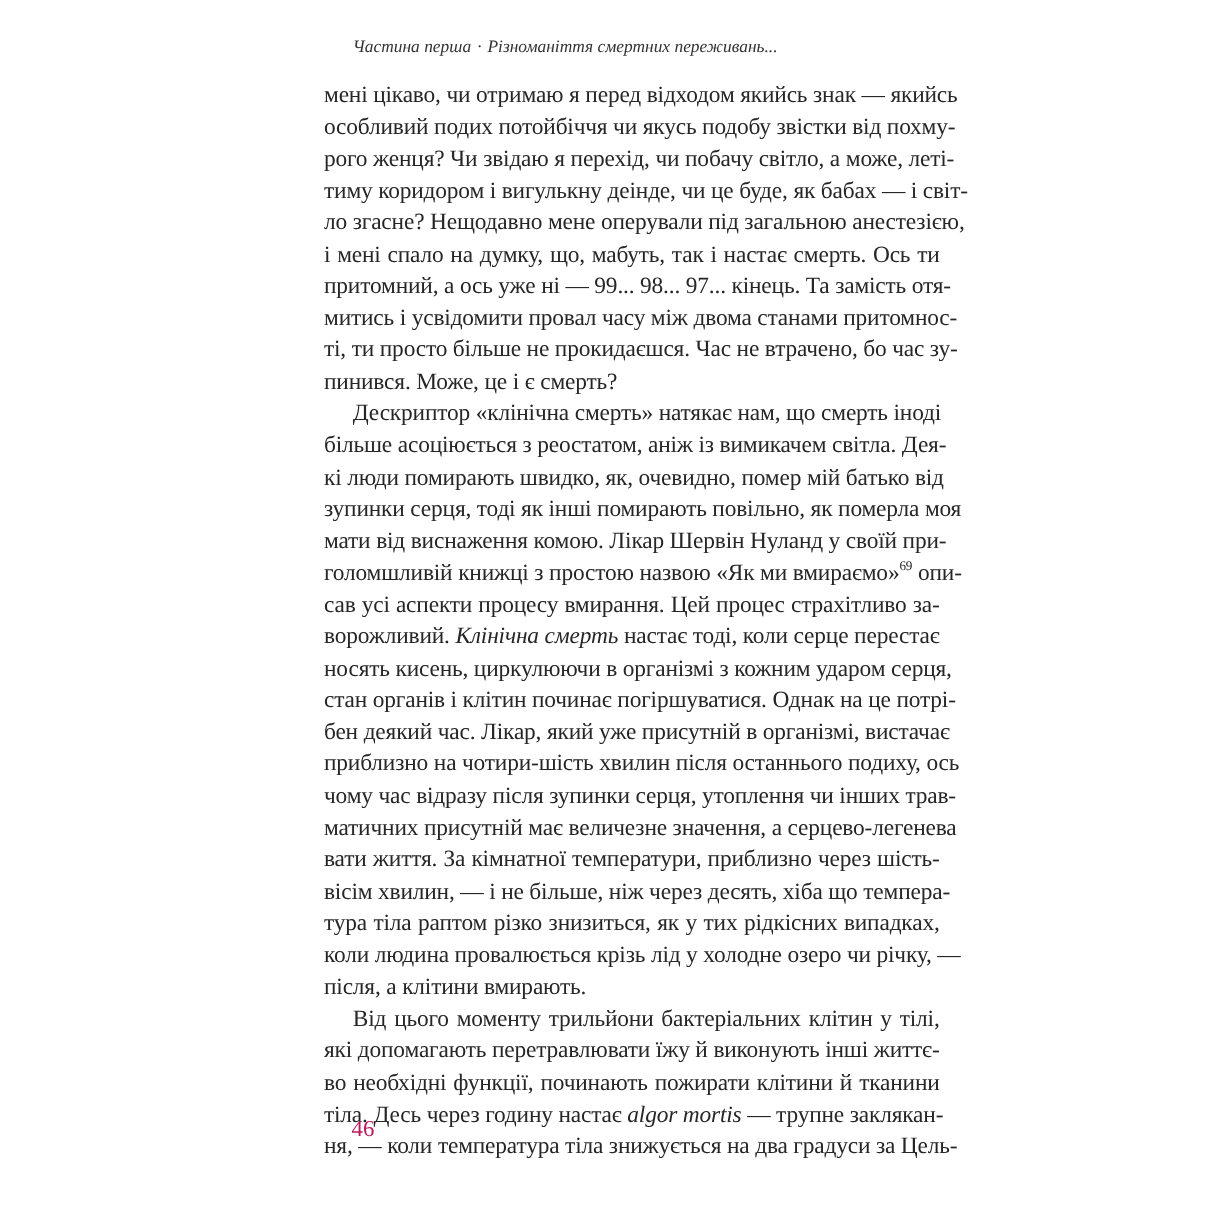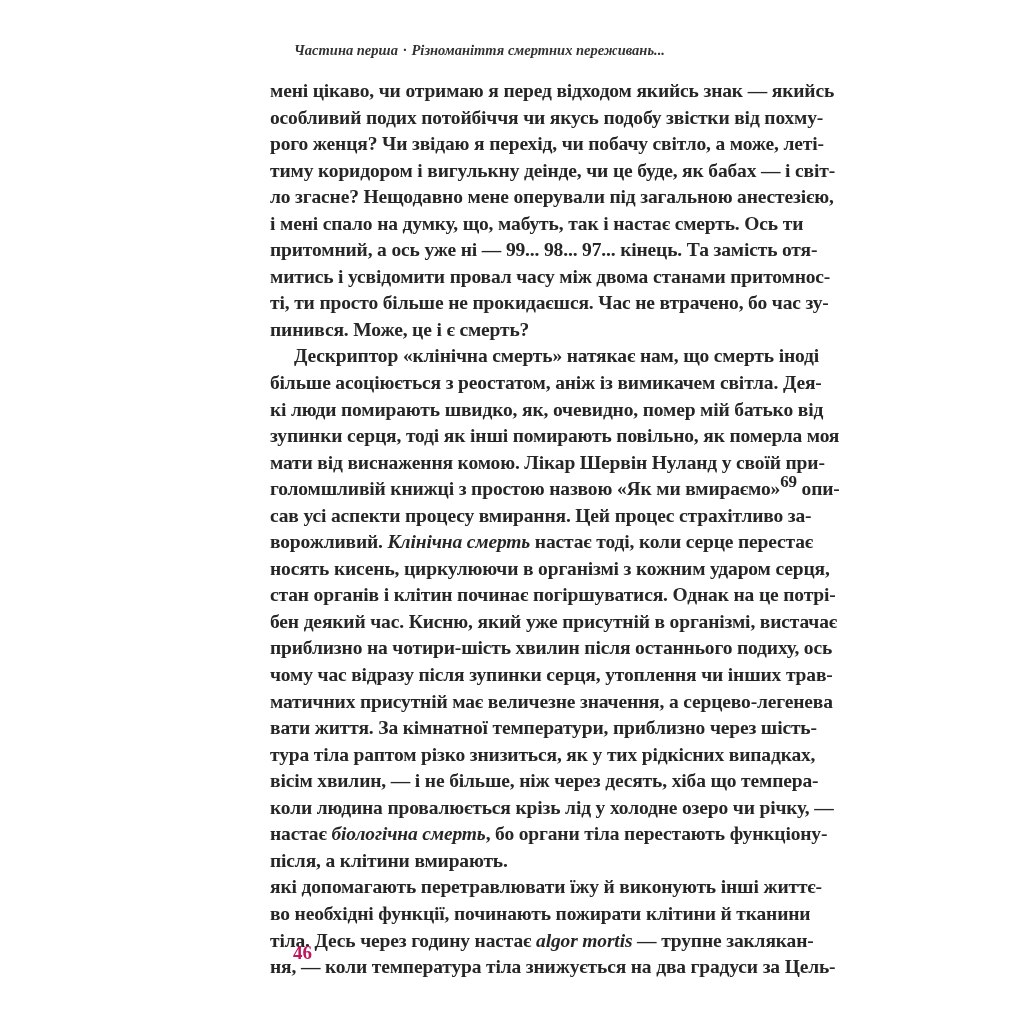--- a/index.html
+++ b/index.html
@@ -1,41 +1,40 @@
 <!DOCTYPE html>
 <html><head>
 <meta charset="utf-8">
 <style>
   html, body { margin: 0; padding: 0; background: #ffffff; }
   body { width: 1024px; height: 1024px; position: relative; overflow: hidden; }
   .page {
-    position: absolute; left: 0; top: 12px; width: 1024px; height: 852px;
+    position: absolute; left: 0; top: 1px; width: 1024px; height: 852px;
     background: #ffffff; color: #262626;
     font-family: "Liberation Serif", "DejaVu Serif", serif;
-    font-weight: bold;
   }
   .running-head {
     position: absolute; left: 294px; top: 30px;
     font-size: 14.5px; font-style: italic; color: #333;
     white-space: nowrap;
   }
   .running-head .sep { margin: 0 5px; }
   .text-block {
     position: absolute; left: 270px; top: 66px; width: 513px;
   }
   .line {
     display: block; height: 26.55px; line-height: 26.55px;
     font-size: 19.5px; white-space: nowrap;
     text-align: justify; text-align-last: justify;
     letter-spacing: -0.15px;
   }
   .line.last { text-align-last: left; }
   .line.indent { padding-left: 24px; }
   .ital { font-style: italic; }
-  sup.fn { font-size: 17px; line-height: 0; vertical-align: 8px; }
+  sup.fn { font-size: 11px; line-height: 0; vertical-align: 8px; }
   .page-number {
     position: absolute; left: 293px; top: 930px;
     font-size: 19px; color: #be185d;
   }
 </style>
 </head>
 <body>
 
 <div class="page">
 
@@ -59,31 +58,31 @@
     <span class="line indent">Дескриптор «клінічна смерть» натякає нам, що смерть іноді</span>
     <span class="line">більше асоціюється з реостатом, аніж із вимикачем світла. Дея-</span>
     <span class="line">кі люди помирають швидко, як, очевидно, помер мій батько від</span>
     <span class="line">зупинки серця, тоді як інші помирають повільно, як померла моя</span>
     <span class="line">мати від виснаження комою. Лікар Шервін Нуланд у своїй при-</span>
     <span class="line"><span>голомшливій книжці з простою назвою «Як ми вмираємо»</span><sup class="fn">69</sup><span> опи-</span></span>
     <span class="line">сав усі аспекти процесу вмирання. Цей процес страхітливо за-</span>
     <span class="line"><span>ворожливий. </span><span class="ital">Клінічна смерть</span><span> настає тоді, коли серце перестає</span></span>
     <span class="line">носять кисень, циркулюючи в організмі з кожним ударом серця,</span>
     <span class="line">стан органів і клітин починає погіршуватися. Однак на це потрі-</span>
-    <span class="line">бен деякий час. Кисню, який уже присутній в організмі, вистачає</span>
+    <span class="line">бен деякий час. Лікар, який уже присутній в організмі, вистачає</span>
     <span class="line">приблизно на чотири-шість хвилин після останнього подиху, ось</span>
     <span class="line">чому час відразу після зупинки серця, утоплення чи інших трав-</span>
     <span class="line">матичних присутній має величезне значення, а серцево-легенева</span>
     <span class="line">вати життя. За кімнатної температури, приблизно через шість-</span>
+    <span class="line">вісім хвилин, — і не більше, ніж через десять, хіба що темпера-</span>
     <span class="line">тура тіла раптом різко знизиться, як у тих рідкісних випадках,</span>
-    <span class="line">вісім хвилин, — і не більше, ніж через десять, хіба що темпера-</span>
     <span class="line">коли людина провалюється крізь лід у холодне озеро чи річку, —</span>
-    <span class="line"><span>настає </span><span class="ital">біологічна смерть</span><span>, бо органи тіла перестають функціону-</span></span>
     <span class="line last">після, а клітини вмирають.</span>
 
+    <span class="line indent">Від цього моменту трильйони бактеріальних клітин у тілі,</span>
     <span class="line">які допомагають перетравлювати їжу й виконують інші життє-</span>
     <span class="line">во необхідні функції, починають пожирати клітини й тканини</span>
     <span class="line"><span>тіла. Десь через годину настає </span><span class="ital">algor mortis</span><span> — трупне заклякан-</span></span>
     <span class="line">ня, — коли температура тіла знижується на два градуси за Цель-</span>
   </div>
 
   <div class="page-number">46</div>
 </div>
 
 </body></html>

